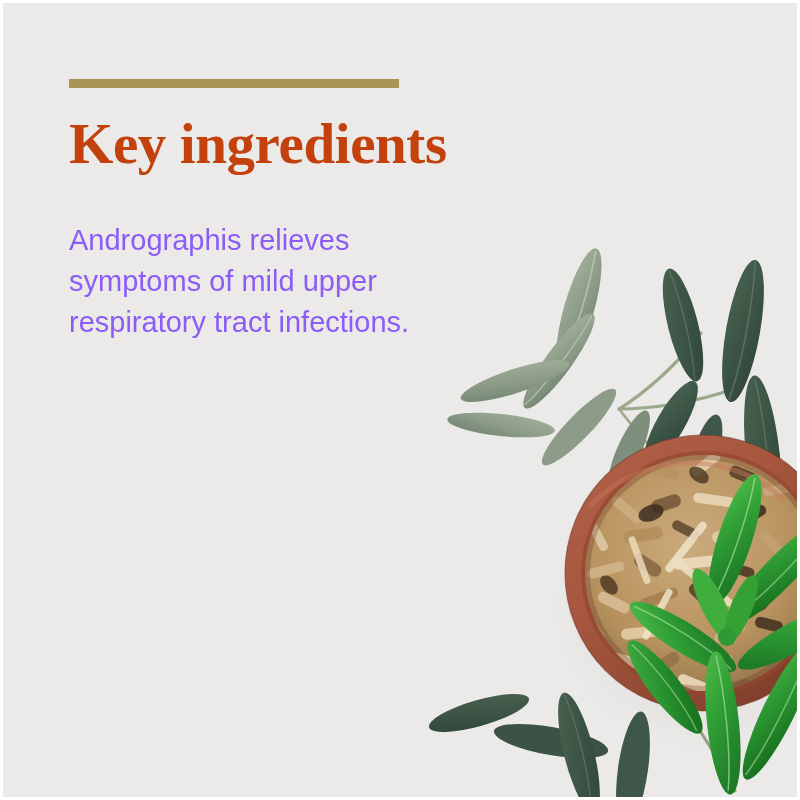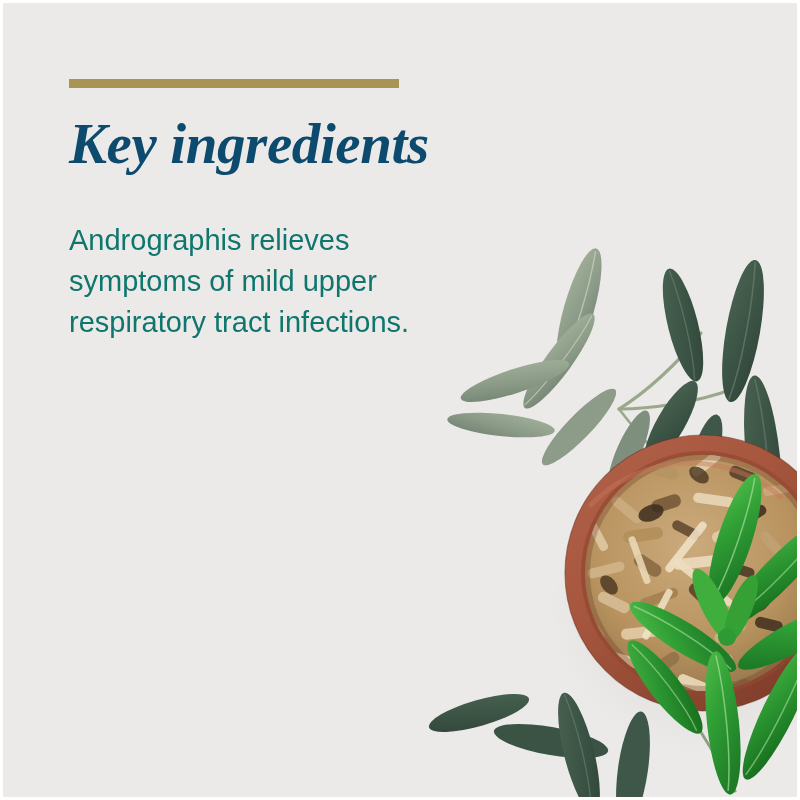--- a/index.html
+++ b/index.html
@@ -73,22 +73,22 @@
   }
   #photo svg { display: block; width: 100%; height: 100%; }
 </style>
 </head>
 <body>
 
 <div id="card" style="background: rgb(236, 234, 232); border-color: rgb(255, 255, 255);">
 
   <div id="text-block">
     <div id="accent-bar" style="background: rgb(168, 149, 86); width: 330px; height: 9px;"></div>
-    <h1 id="page-title" style="color: #0c4a6e; font-style: italic;">Key ingredients</h1>
-    <p id="body-copy" style="color: #0f766e;">Andrographis relieves symptoms of mild upper respiratory tract infections.</p>
+    <h1 id="page-title" style="color: #c2410c;">Key ingredients</h1>
+    <p id="body-copy" style="color: #8b5cf6;">Andrographis relieves symptoms of mild upper respiratory tract infections.</p>
   </div>
 
   <div id="photo">
     <svg viewBox="0 0 420 590" xmlns="http://www.w3.org/2000/svg">
       <defs>
 
         <linearGradient id="rimGrad" x1="0" y1="0" x2="0.85" y2="1">
           <stop offset="0%" stop-color="#B2614A"></stop>
           <stop offset="40%" stop-color="#A8573F"></stop>
           <stop offset="78%" stop-color="#8C4530"></stop>

